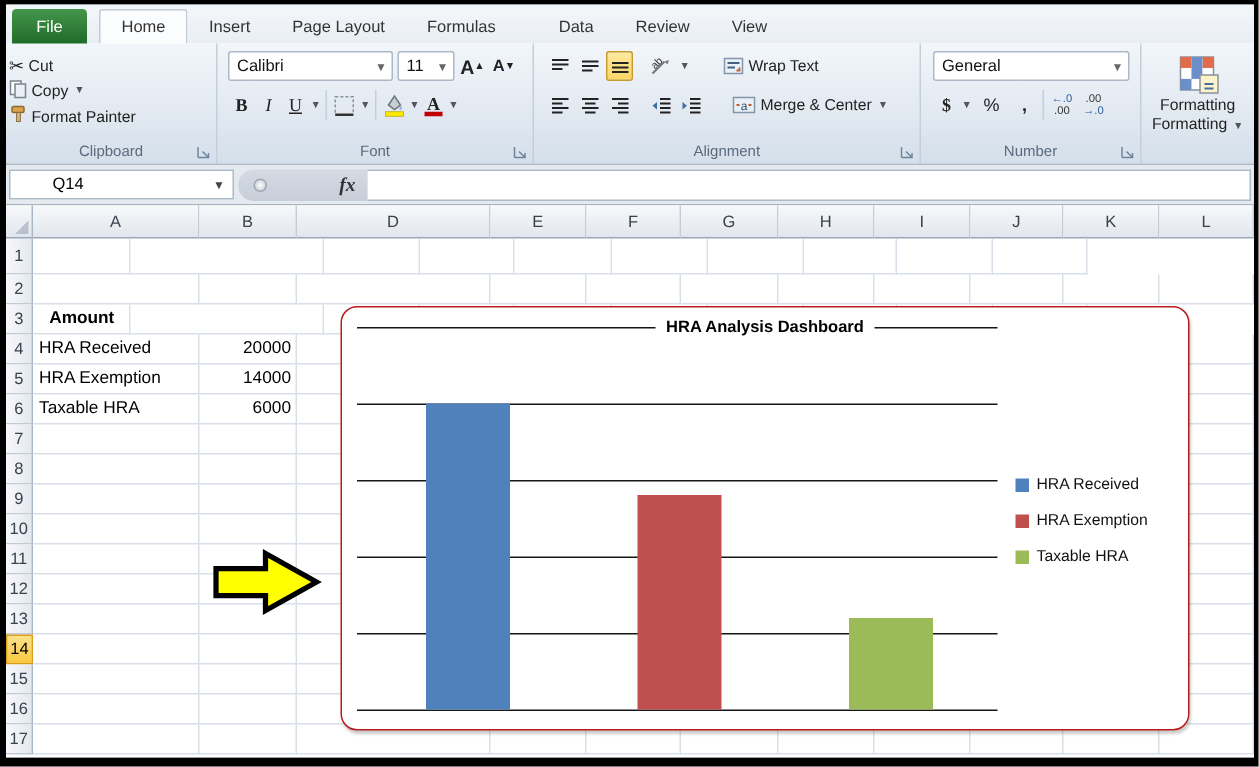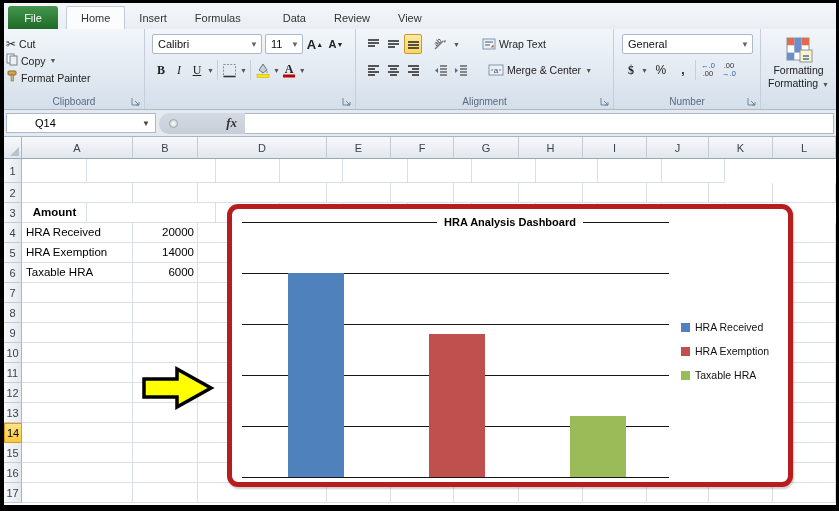--- a/index.html
+++ b/index.html
@@ -59,40 +59,41 @@
   .rowhdr.active { background:linear-gradient(#FDE28A,#F8C93F); border:1px solid #D99C1F; color:#000; }
   .cell { border-right:1px solid #D9DFE8; border-bottom:1px solid #D9DFE8; font-size:11.5px; color:#000;
           padding:3px 3px 0 4px; white-space:nowrap; overflow:visible; }
   .cell.title { position:relative; z-index:2; background:#fff; font-weight:bold; font-size:15px; padding-top:2px; }
   .cell.bold { font-weight:bold; }
   .cell.boldcenter { font-weight:bold; text-align:center; }
   .cell.num { text-align:right; }
 
   
   .chart { position:absolute; left:223px; top:67px; width:566px; height:283px; background:#fff;
-           border:5px solid #b91c1c; border-radius:11px; box-shadow:1px 2px 2px rgba(110,110,110,.35); z-index:5; }
+           border:1px solid #b91c1c; border-radius:11px; box-shadow:1px 2px 2px rgba(110,110,110,.35); z-index:5; }
   .chart-title { position:absolute; top:7px; left:0; right:0; text-align:center; font-size:11px; font-weight:bold; color:#000; z-index:3; }
   .chart-title span { background:#fff; padding:0 7px; }
   .gridline { position:absolute; left:10px; width:427px; height:1px; background:#161616; z-index:1; }
   .bar { position:absolute; width:56px; z-index:2; }
   .legend { position:absolute; left:449px; top:106px; z-index:2; }
   .legend-item { display:flex; align-items:center; height:24px; font-size:10.5px; color:#111; }
   .legend-swatch { width:9px; height:9px; margin-right:5px; }
 
   .arrow-svg { position:absolute; left:136px; top:229px; z-index:6; }
 </style>
 </head>
 <body>
 
 <div class="frame">
 
   <div class="tabrow">
     <div class="filetab">File</div>
     <div class="tab active">Home</div>
     <div class="tab">Insert</div>
+    <div class="tab">Page Layout</div>
     <div class="tab">Formulas</div>
     <div class="tab" style="margin-left:14px;">Data</div>
     <div class="tab">Review</div>
     <div class="tab">View</div>
   </div>
 
   <div class="ribbon">
 
     <div class="rgroup" style="width:141px;">
       <div style="display:flex;">
@@ -166,20 +167,21 @@
         </div>
         <span class="drop">▼</span>
         <div class="iconbtn">
           <svg width="16" height="16" viewBox="0 0 16 16">
             <text x="8" y="11" font-size="12" font-weight="bold" text-anchor="middle" fill="#222" font-family="Liberation Serif, serif">A</text>
             <rect x="2" y="12.5" width="12" height="3" fill="#C00000"></rect>
           </svg>
         </div>
         <span class="drop">▼</span>
       </div>
+      <div class="grouplabel">Font</div>
       <div class="launcher">
         <svg width="10" height="10" viewBox="0 0 10 10">
             <path d="M1 1v7M1 8h7M4 4l4 4M8 5v3h-3" stroke="#70859B" fill="none"></path>
           </svg>
       </div>
     </div>
 
     <div class="rgroup" style="width:258px; padding-left:8px;">
       <div style="display:flex; align-items:center; gap:2px; margin-top:2px;">
         <div class="iconbtn">

